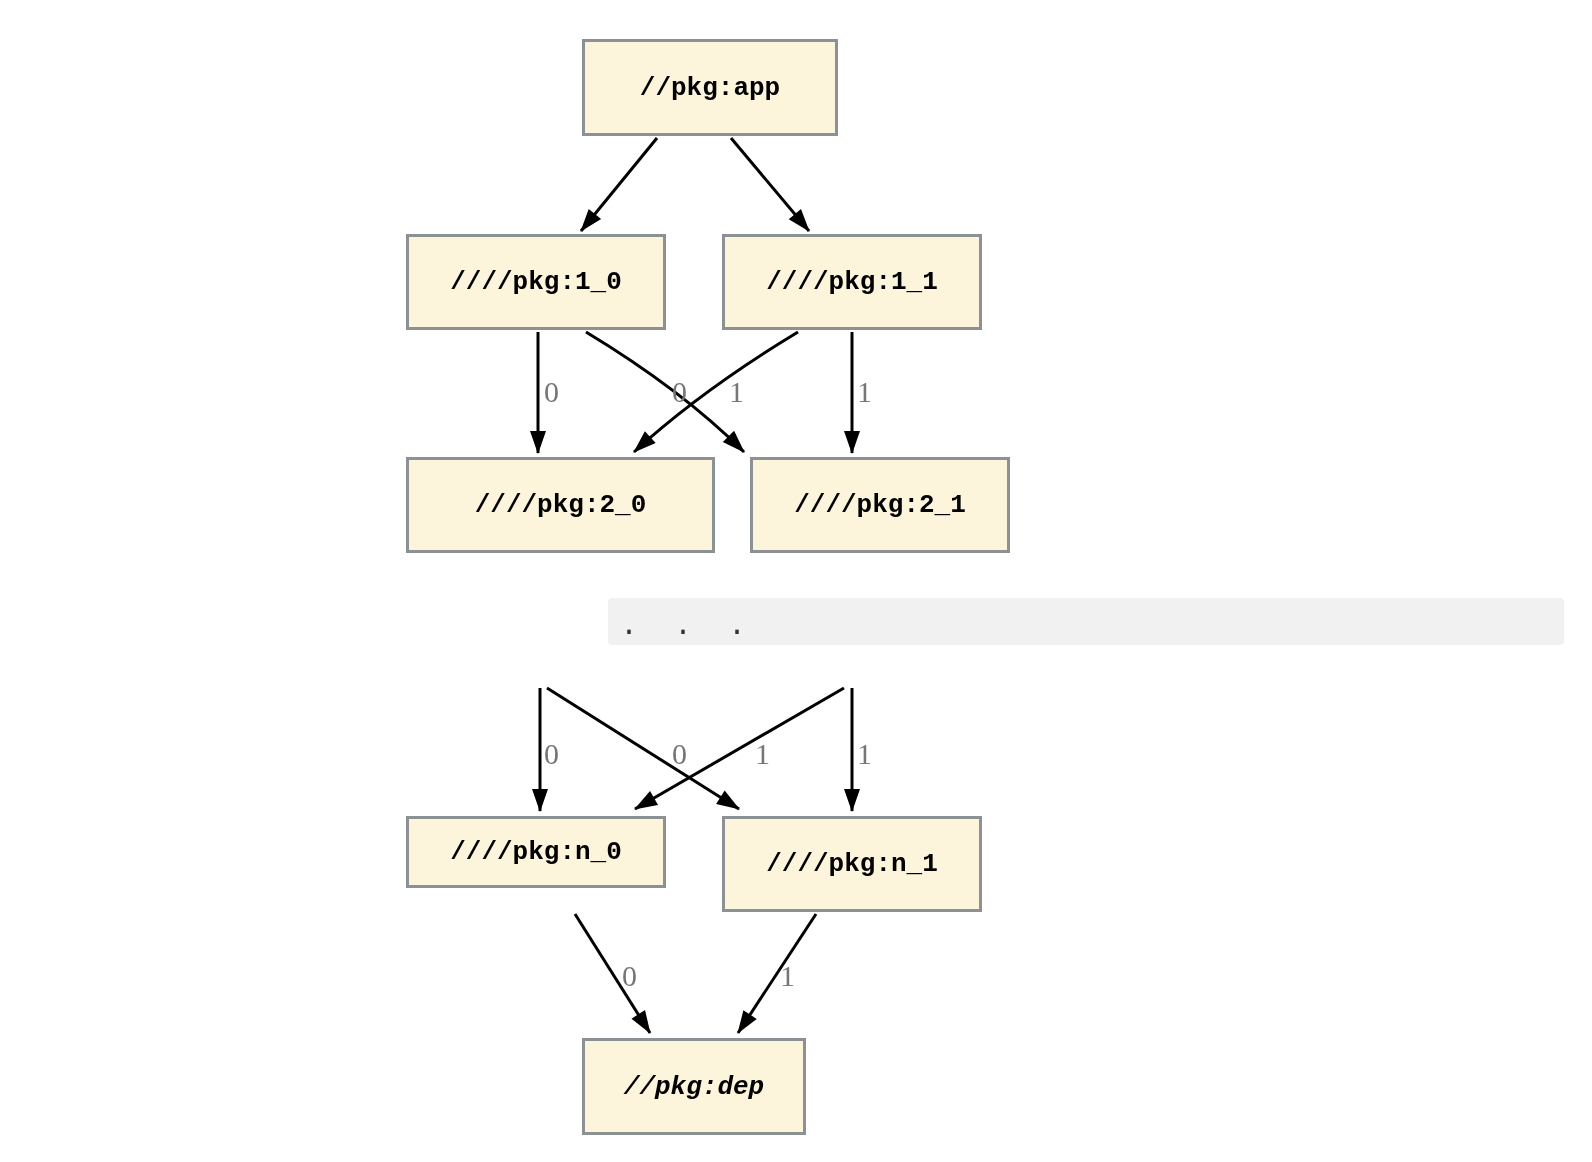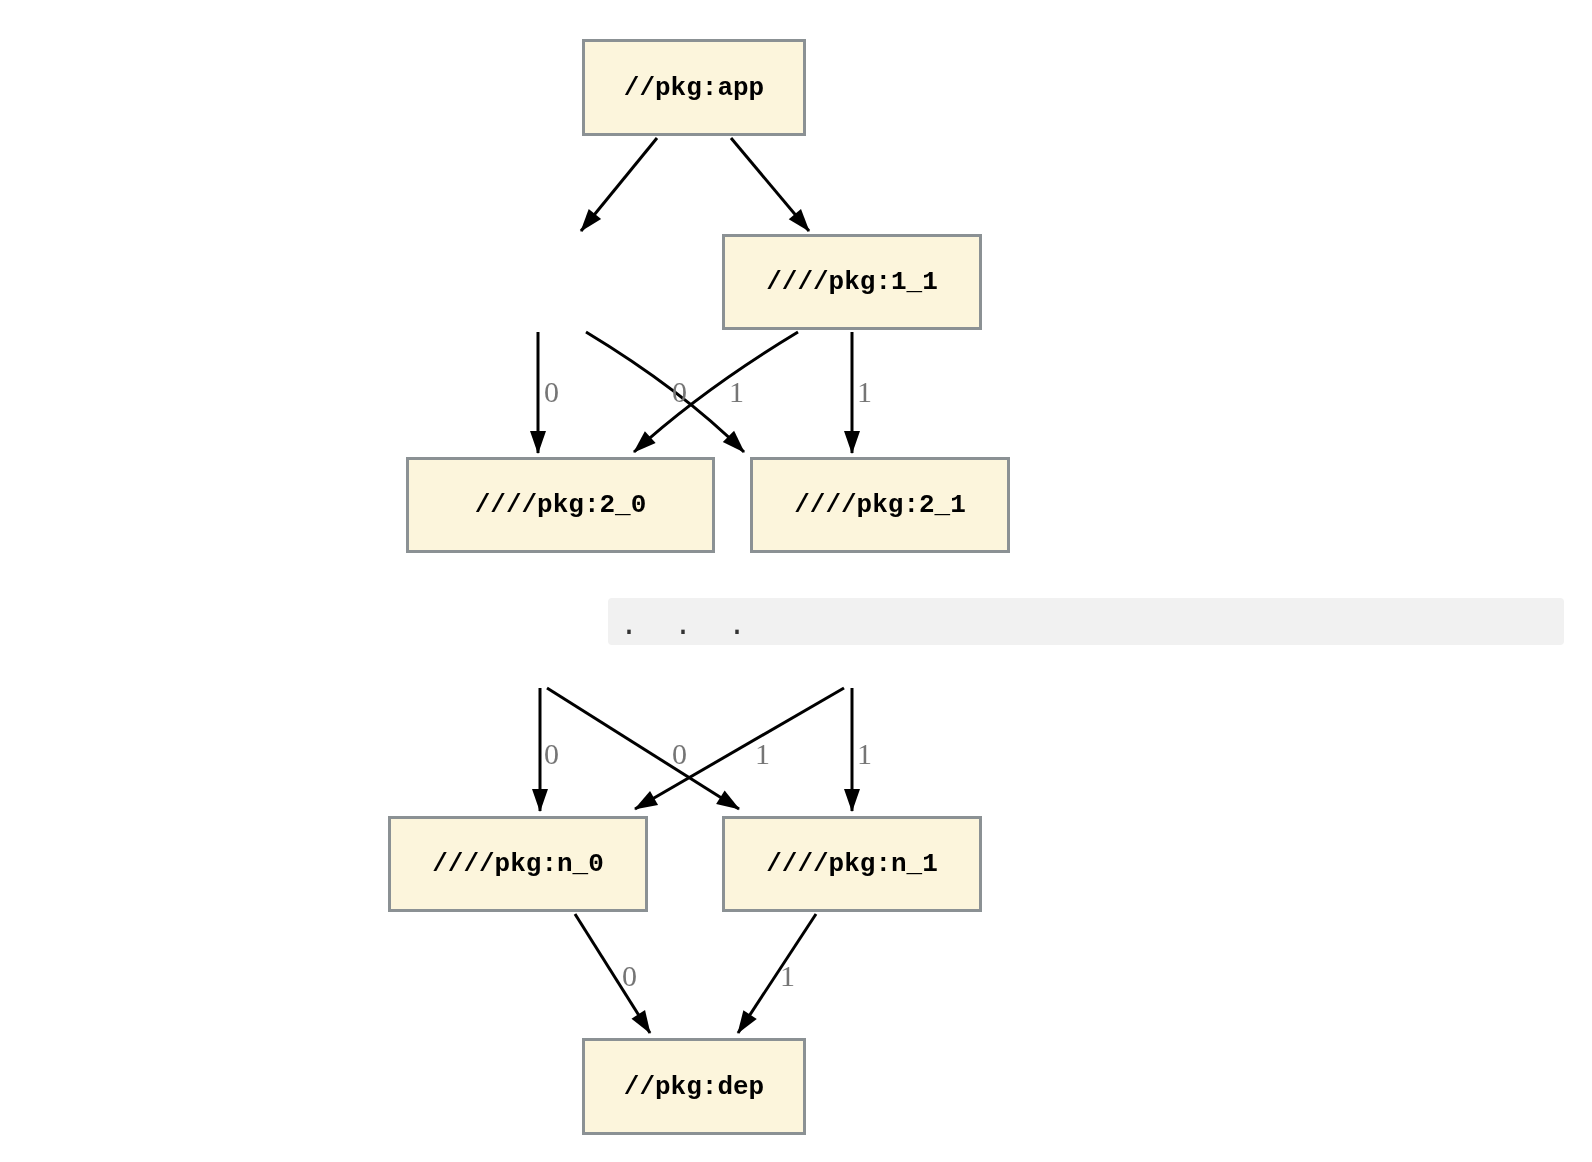--- a/index.html
+++ b/index.html
@@ -92,46 +92,49 @@
 
     <text class="edge-label" x="544" y="764">0</text>
     <text class="edge-label" x="672" y="764">0</text>
     <text class="edge-label" x="755" y="764">1</text>
     <text class="edge-label" x="857" y="764">1</text>
 
     <text class="edge-label" x="622" y="986">0</text>
     <text class="edge-label" x="780" y="986">1</text>
   </svg>
 
-  <div class="node" style="left:582px; top:39px; width:224px; height:97px;">
+  <div class="node" style="left:582px; top:39px; width:256px; height:97px;">
     <span>//pkg:app</span>
   </div>
 
+  <div class="node" style="left:406px; top:234px; width:260px; height:96px;">
+    <span>////pkg:1_0</span>
+  </div>
 
   <div class="node" style="left:722px; top:234px; width:260px; height:96px;justify-content:center;">
     <span>////pkg:1_1</span>
   </div>
 
   <div class="node" style="left:406px; top:457px; width:309px; height:96px;">
     <span>////pkg:2_0</span>
   </div>
 
   <div class="node" style="left:750px; top:457px; width:260px; height:96px;">
     <span>////pkg:2_1</span>
   </div>
 
   <div class="ellipsis-band" style="left:608px; top:598px; width:956px; height:47px;">
     <span class="ellipsis-dots">.  .  .</span>
   </div>
 
-  <div class="node" style="left:388px; top:816px; width:260px; height:96px;text-align:center;">
+  <div class="node" style="left:406px; top:816px; width:260px; height:72px;text-align:center;">
     <span>////pkg:n_0</span>
   </div>
 
   <div class="node" style="left:722px; top:816px; width:260px; height:96px;">
     <span>////pkg:n_1</span>
   </div>
 
-  <div class="node" style="left:582px; top:1038px; width:224px; height:97px;">
+  <div class="node" style="left:582px; top:1038px; width:224px; height:97px;font-style:italic;">
     <span>//pkg:dep</span>
   </div>
 
 </div>
 
 </body></html>

